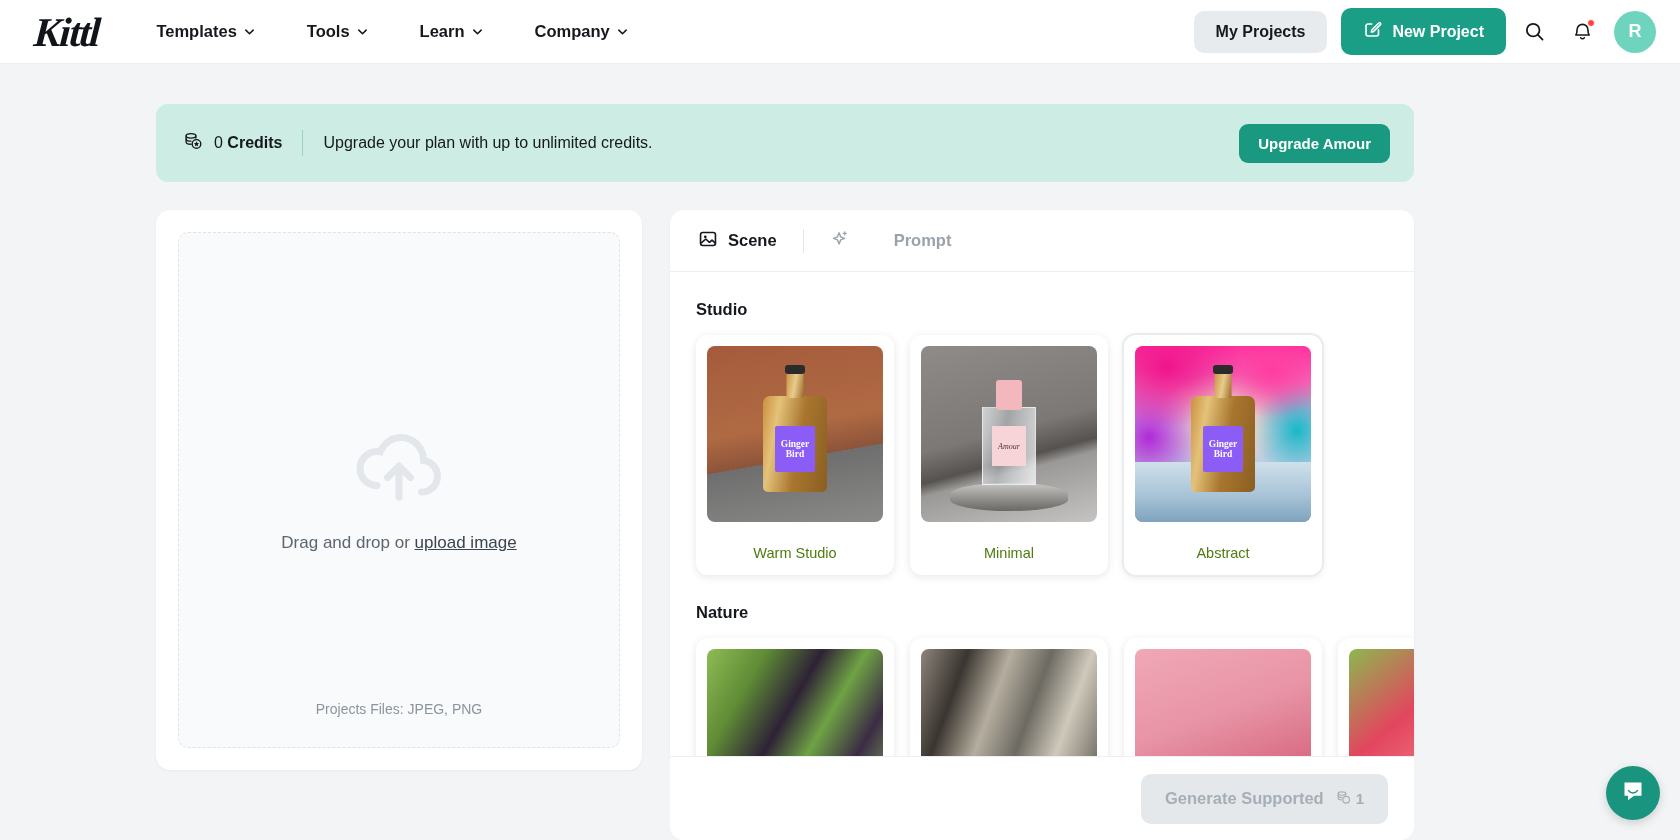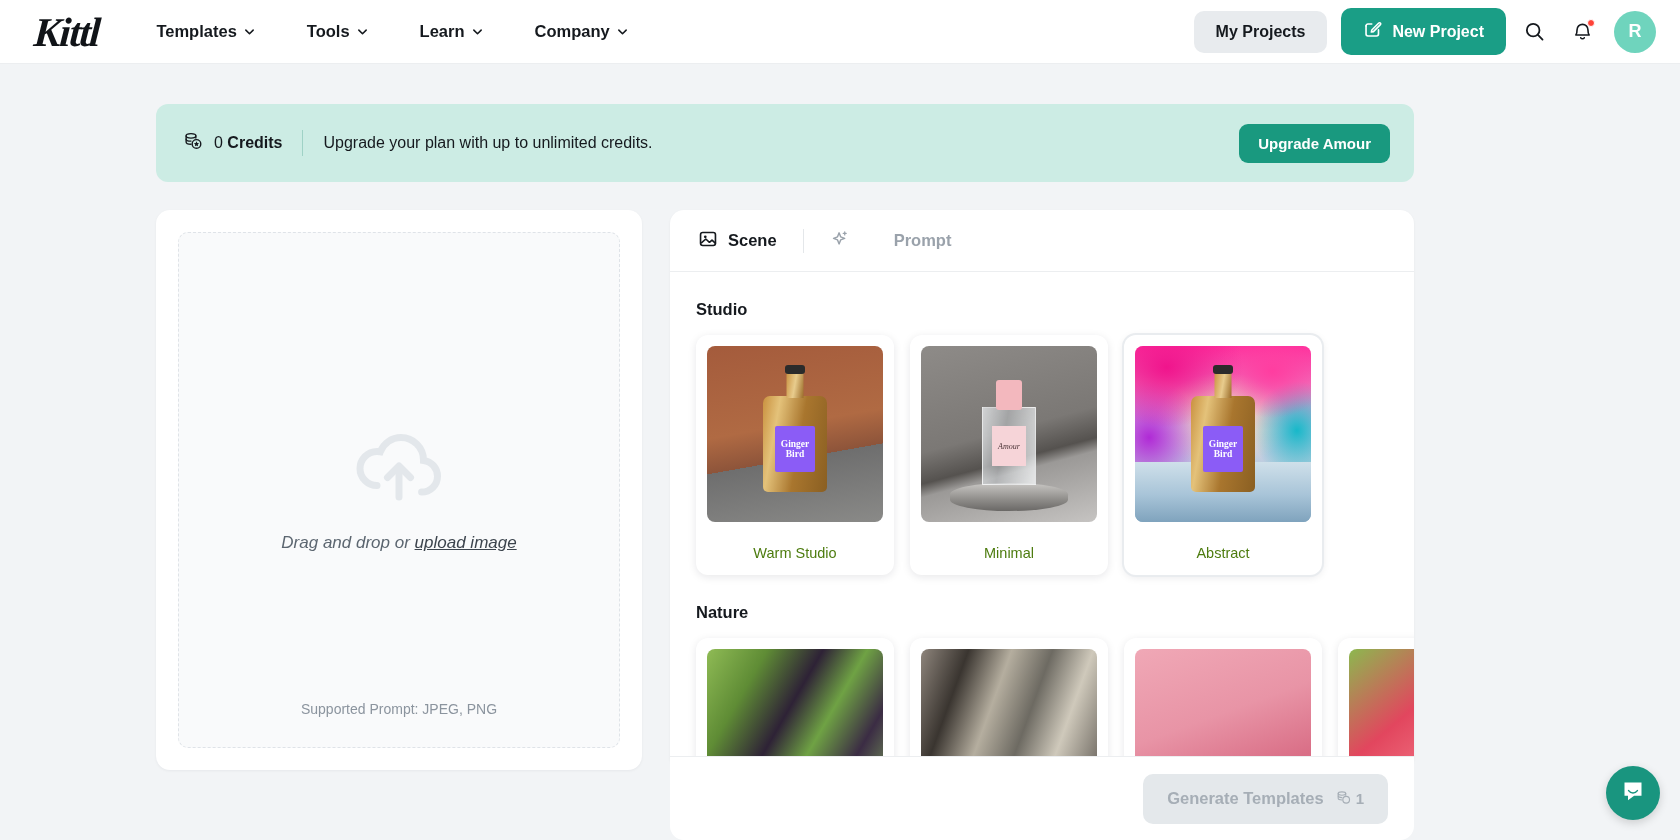--- a/index.html
+++ b/index.html
@@ -97,21 +97,21 @@
   }
   .dropzone {
     width: 100%; height: 100%;
     border: 1.5px dashed #dfe3e8; border-radius: 10px;
     background: #f9fafb;
     display: flex; flex-direction: column;
     align-items: center; justify-content: center;
     position: relative; cursor: pointer;
   }
   .cloud-icon { margin-bottom: 22px; }
-  .drop-text { font-size: 17px; color: #5c6670; font-style: italic; }
+  .drop-text { font-size: 17px; color: #5c6670; }
   .drop-link { color: #3c444d; text-decoration: underline; cursor: pointer; }
   .supported {
     position: absolute; bottom: 30px; left: 0; right: 0;
     text-align: center; font-size: 14px; color: #8b949e;
   }
 
   
   .scene-panel {
     position: absolute; left: 670px; top: 210px;
     width: 744px; height: 560px;
@@ -353,21 +353,21 @@
     <span class="cloud-icon">
       <svg width="96" height="80" viewBox="0 0 96 80" fill="none">
         <path d="M26 58.5C16.6 58.5 9 50.9 9 41.5S16.6 24.5 26 24.5c1.1 0 2.2.1 3.3.3C32.6 16.4 40.6 10.5 50 10.5c12.4 0 22.5 10.1 22.5 22.5v.4c8 .9 14 7.7 14 15.8 0 8.8-7.1 15.9-15.9 15.9" stroke="#e3e7eb" stroke-width="7" stroke-linecap="round" fill="none"></path>
         <path d="M48 70V40" stroke="#e3e7eb" stroke-width="7" stroke-linecap="round"></path>
         <path d="M36.5 50.5 48 39l11.5 11.5" stroke="#e3e7eb" stroke-width="7" stroke-linecap="round" stroke-linejoin="round"></path>
       </svg>
     </span>
     <div class="drop-text">
       <span>Drag and drop or </span><span class="drop-link">upload image</span>
     </div>
-    <div class="supported">Supported Prompt: JPEG, PNG</div>
+    <div class="supported">Projects Files: JPEG, PNG</div>
   </div>
 </div>
 
 <div class="scene-panel">
   <div class="tabs">
     <div class="tab active">
       <span>
         <svg width="20" height="20" viewBox="0 0 22 22" fill="none">
           <rect x="2.8" y="3.8" width="16.4" height="14.4" rx="2.4" stroke="#15191e" stroke-width="1.8"></rect>
           <circle cx="8" cy="8.6" r="1.5" fill="#15191e"></circle>
@@ -460,21 +460,21 @@
           </div>
         <div class="scene-label"></div>
       </div>
     </div>
 
   </div>
 </div>
 
 <div class="action-bar">
   <button class="btn-generate">
-    <span>Generate Templates</span>
+    <span>Generate Supported</span>
     <span class="gen-credit">
       <span>
         <svg width="17" height="17" viewBox="0 0 24 24" fill="none">
           <ellipse cx="9.8" cy="6.4" rx="5.3" ry="2.4" stroke="#a6aeb6" stroke-width="1.6"></ellipse>
           <path d="M4.5 6.4v3.3c0 1.3 2.4 2.4 5.3 2.4" stroke="#a6aeb6" stroke-width="1.6" stroke-linecap="round"></path>
           <path d="M4.5 9.9v3.2c0 1.3 2.4 2.4 5.3 2.4" stroke="#a6aeb6" stroke-width="1.6" stroke-linecap="round"></path>
           <path d="M15.1 6.4v2.3" stroke="#a6aeb6" stroke-width="1.6" stroke-linecap="round"></path>
           <circle cx="15.8" cy="15.2" r="4.7" stroke="#a6aeb6" stroke-width="1.6"></circle>
         </svg>
       </span>

